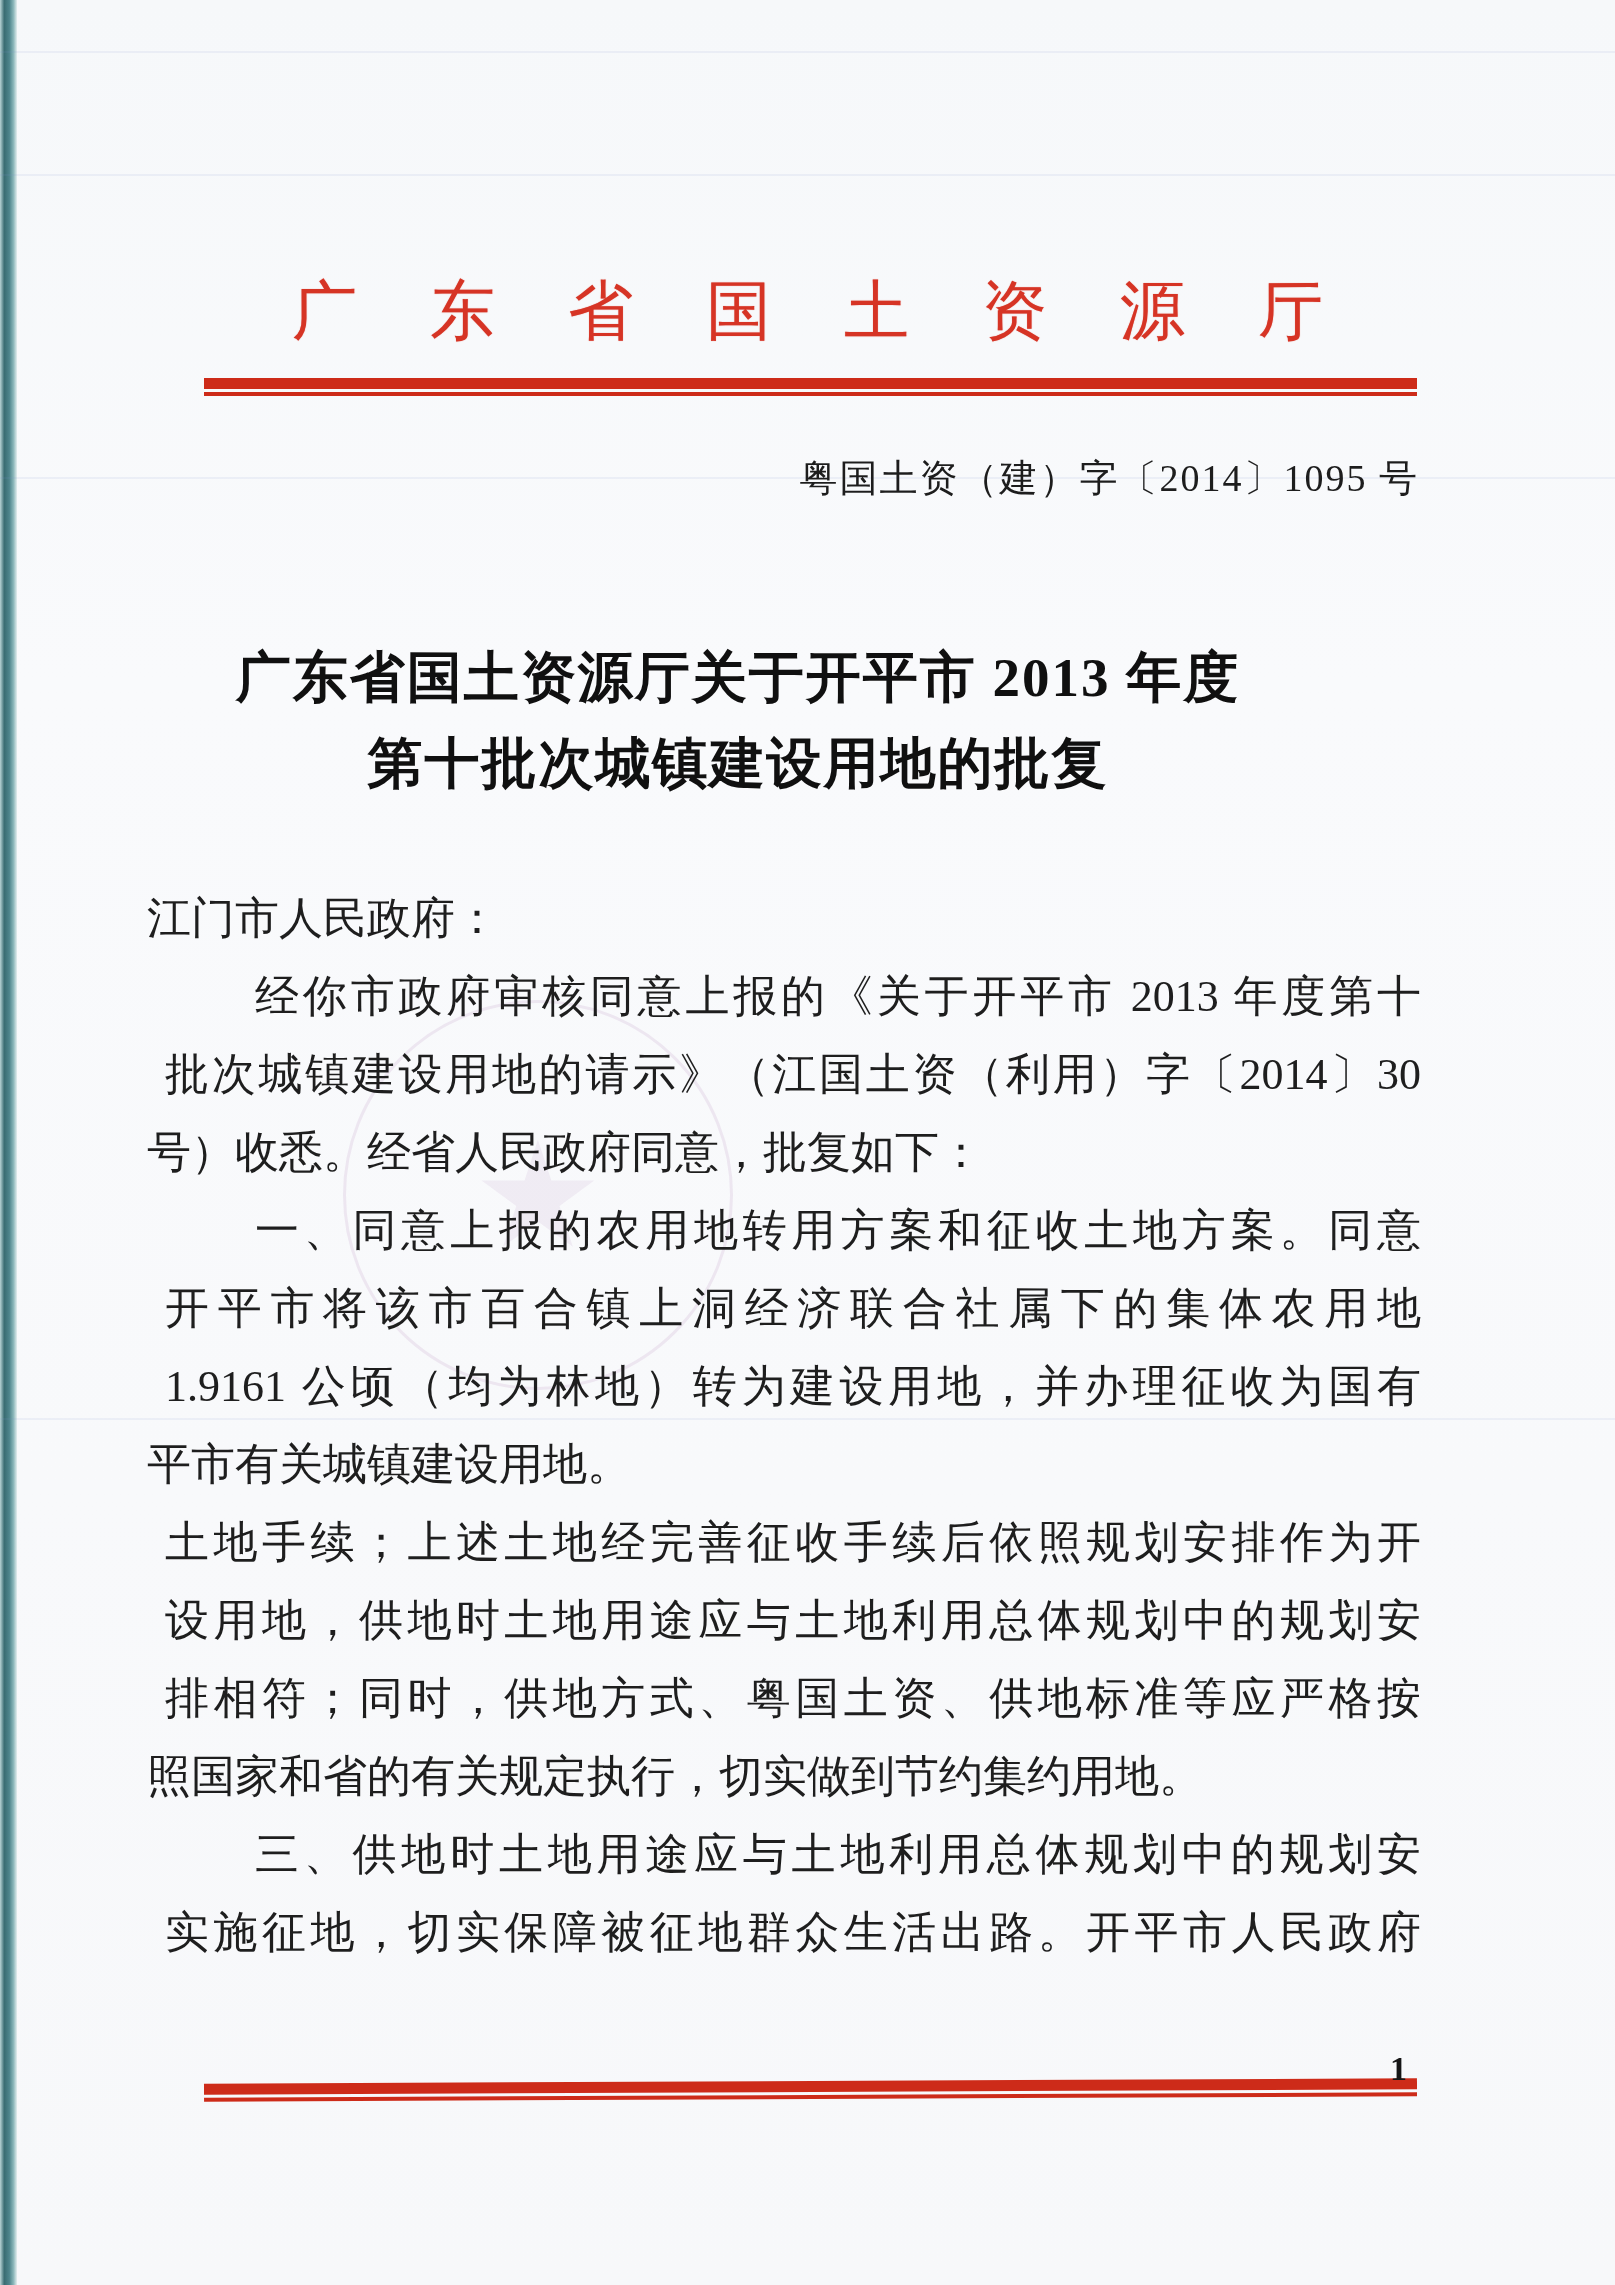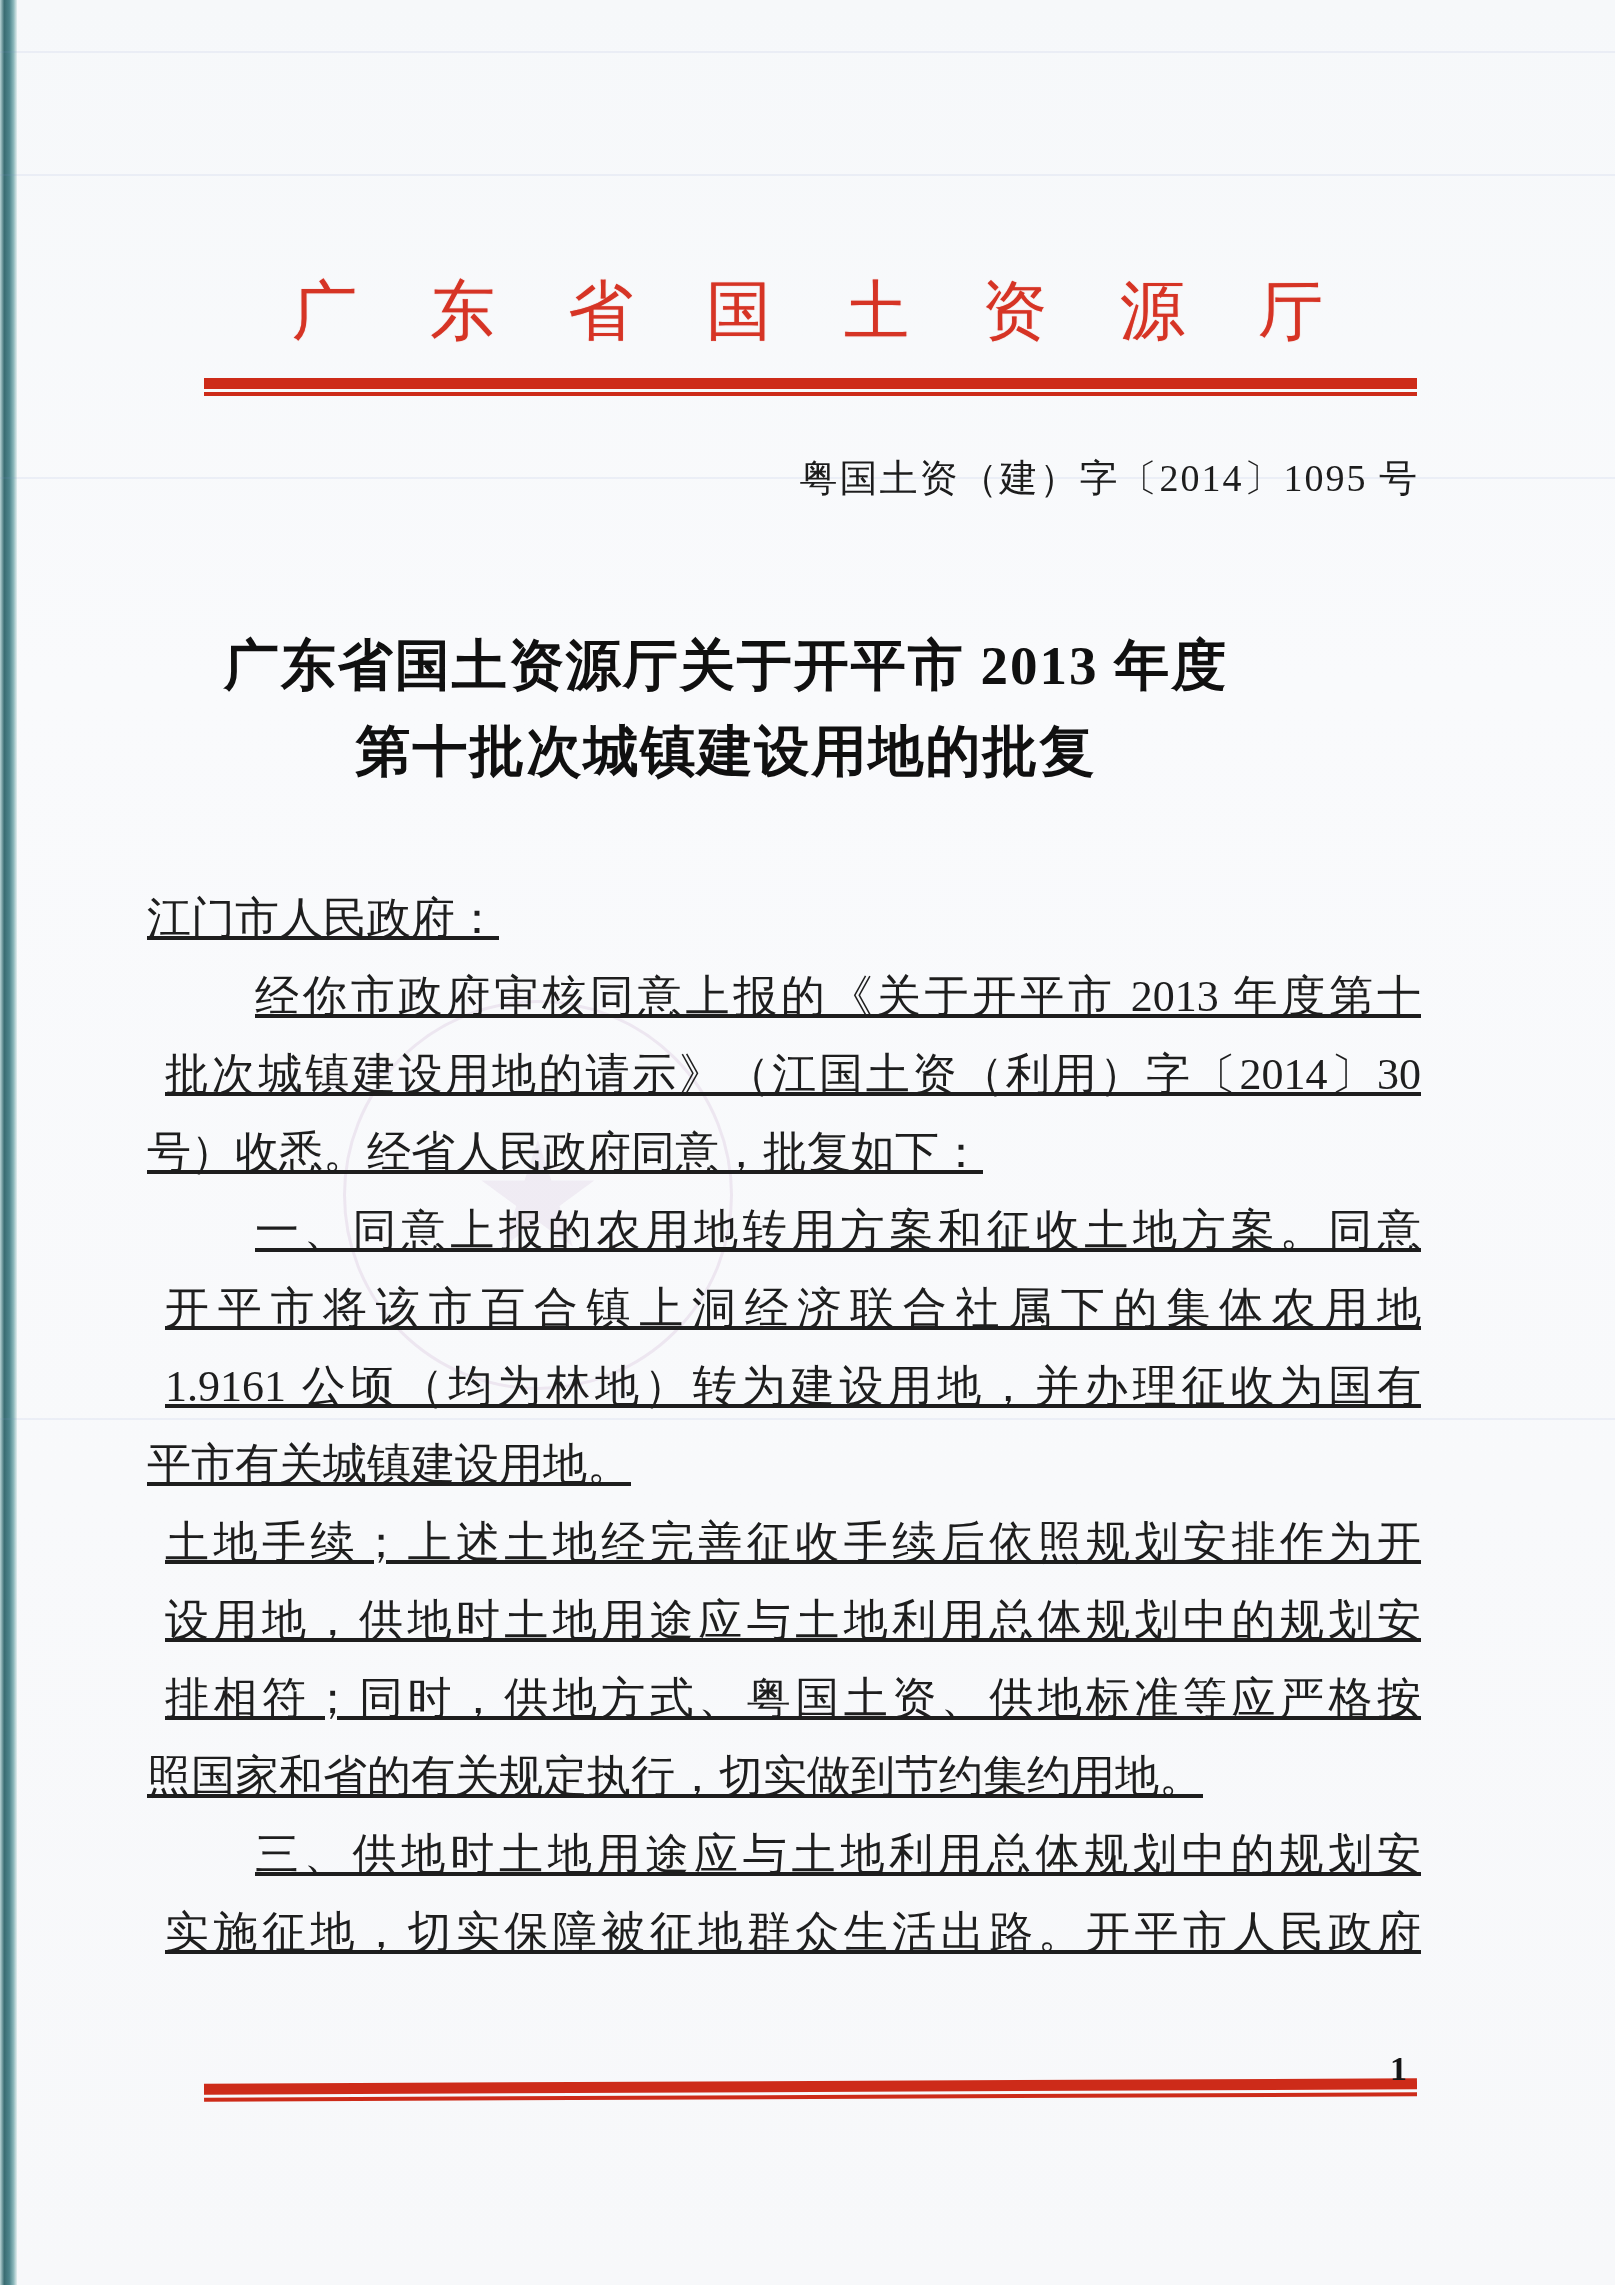--- a/index.html
+++ b/index.html
@@ -44,33 +44,32 @@
   .redline .gap{height:2.9px;}
   .redline .thin{height:3.9px;background:#cd2b19;}
   .redline-top{top:378px;}
   .redline-bottom{top:2081px;transform:rotate(-0.25deg);}
   .docnum{
     position:absolute;top:427px;right:196px;
     font-size:38px;color:#1d1d1d;letter-spacing:2px;white-space:nowrap;margin-top:26px;
   }
   
   .doc-title{
-    position:absolute;top:623px;left:0;width:1452px;margin:0;
+    position:absolute;top:623px;left:0;width:1452px;margin:12px;
     text-align:center;font-size:55px;font-weight:bold;color:#101010;
     line-height:86px;letter-spacing:2px;
   }
   
   .body-block{
     position:absolute;top:880px;left:147px;width:1274px;
     font-size:44px;color:#1e1e1e;
   }
   .bline{
     height:78px;line-height:78px;white-space:nowrap;
     text-align:left;
-    text-decoration:underline;
   }
   .bline.stretch{
     white-space:normal;
     text-align:justify;text-align-last:justify;margin-left:18px;
   }
   .bline.indent{text-indent:90px;}
   
   .pagenum{
     position:absolute;left:1390px;top:2050px;
     font-size:34px;font-weight:bold;color:#161616;

